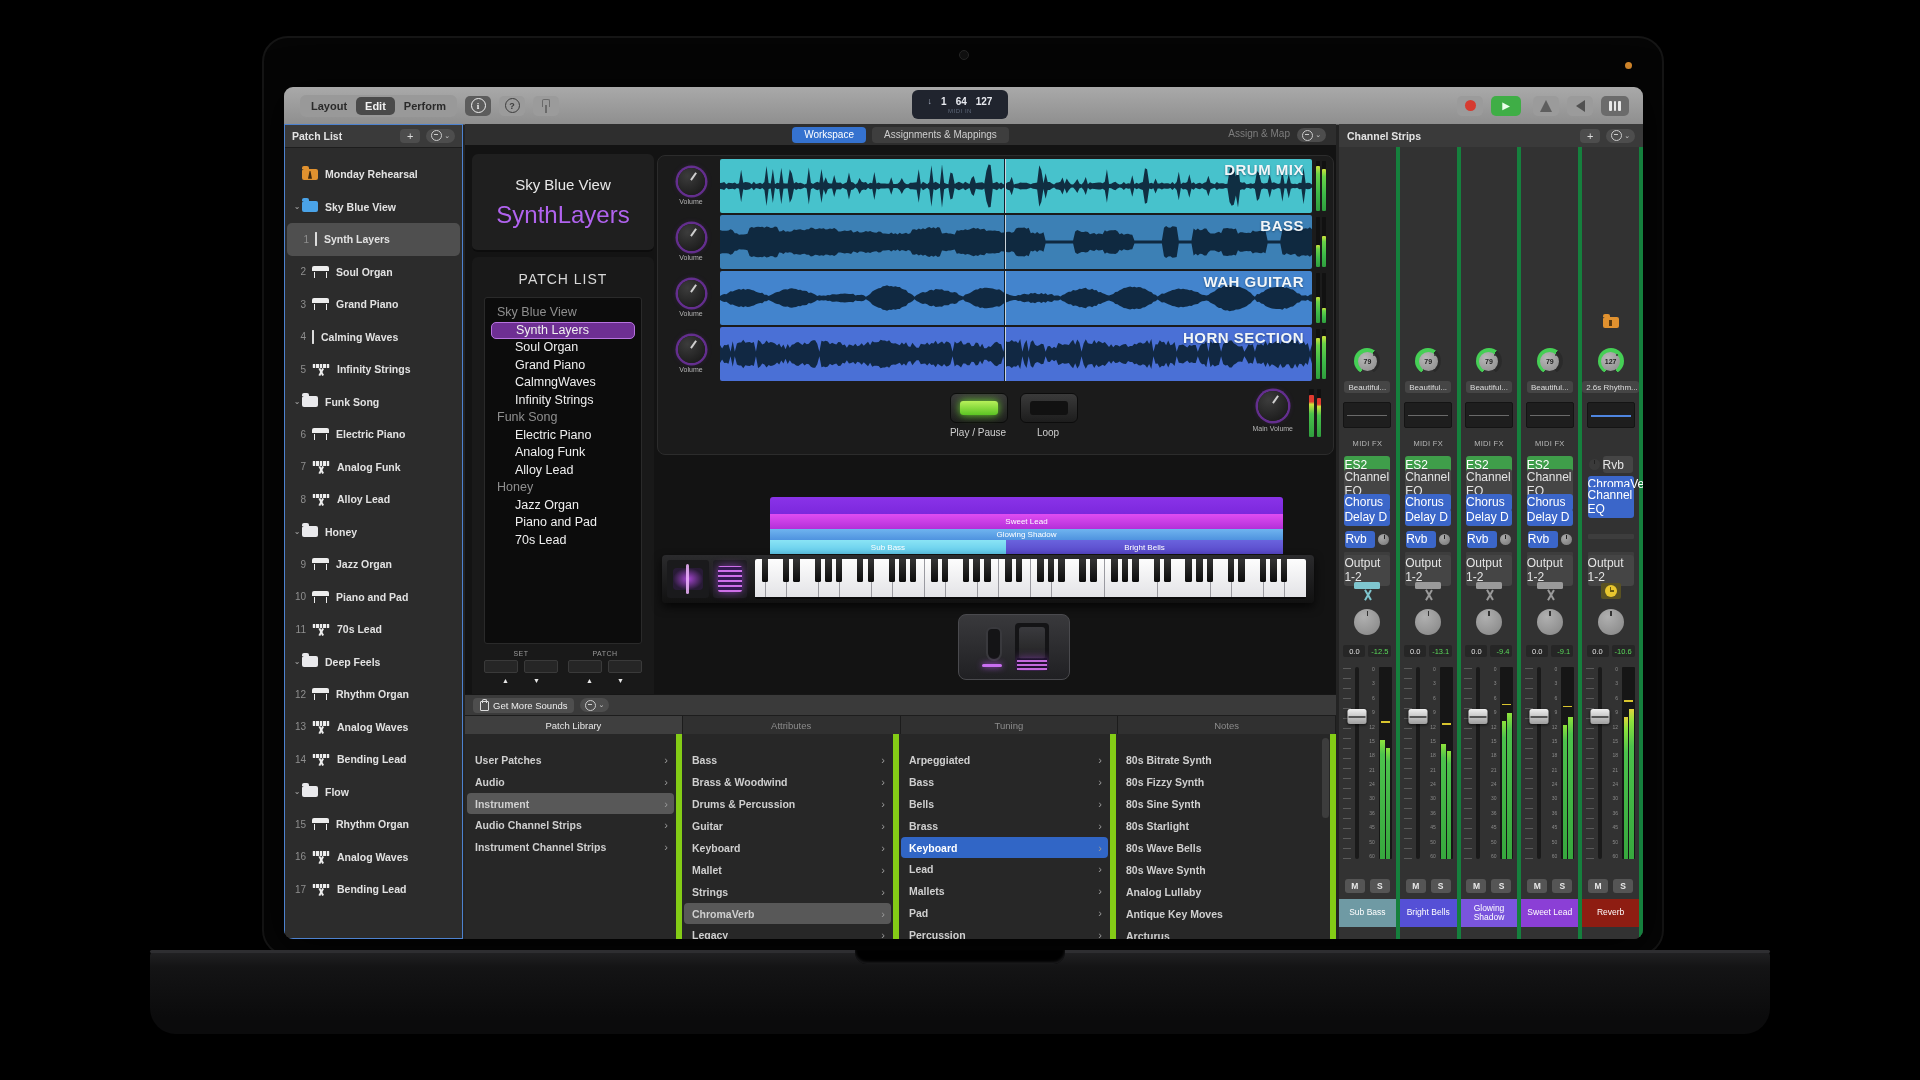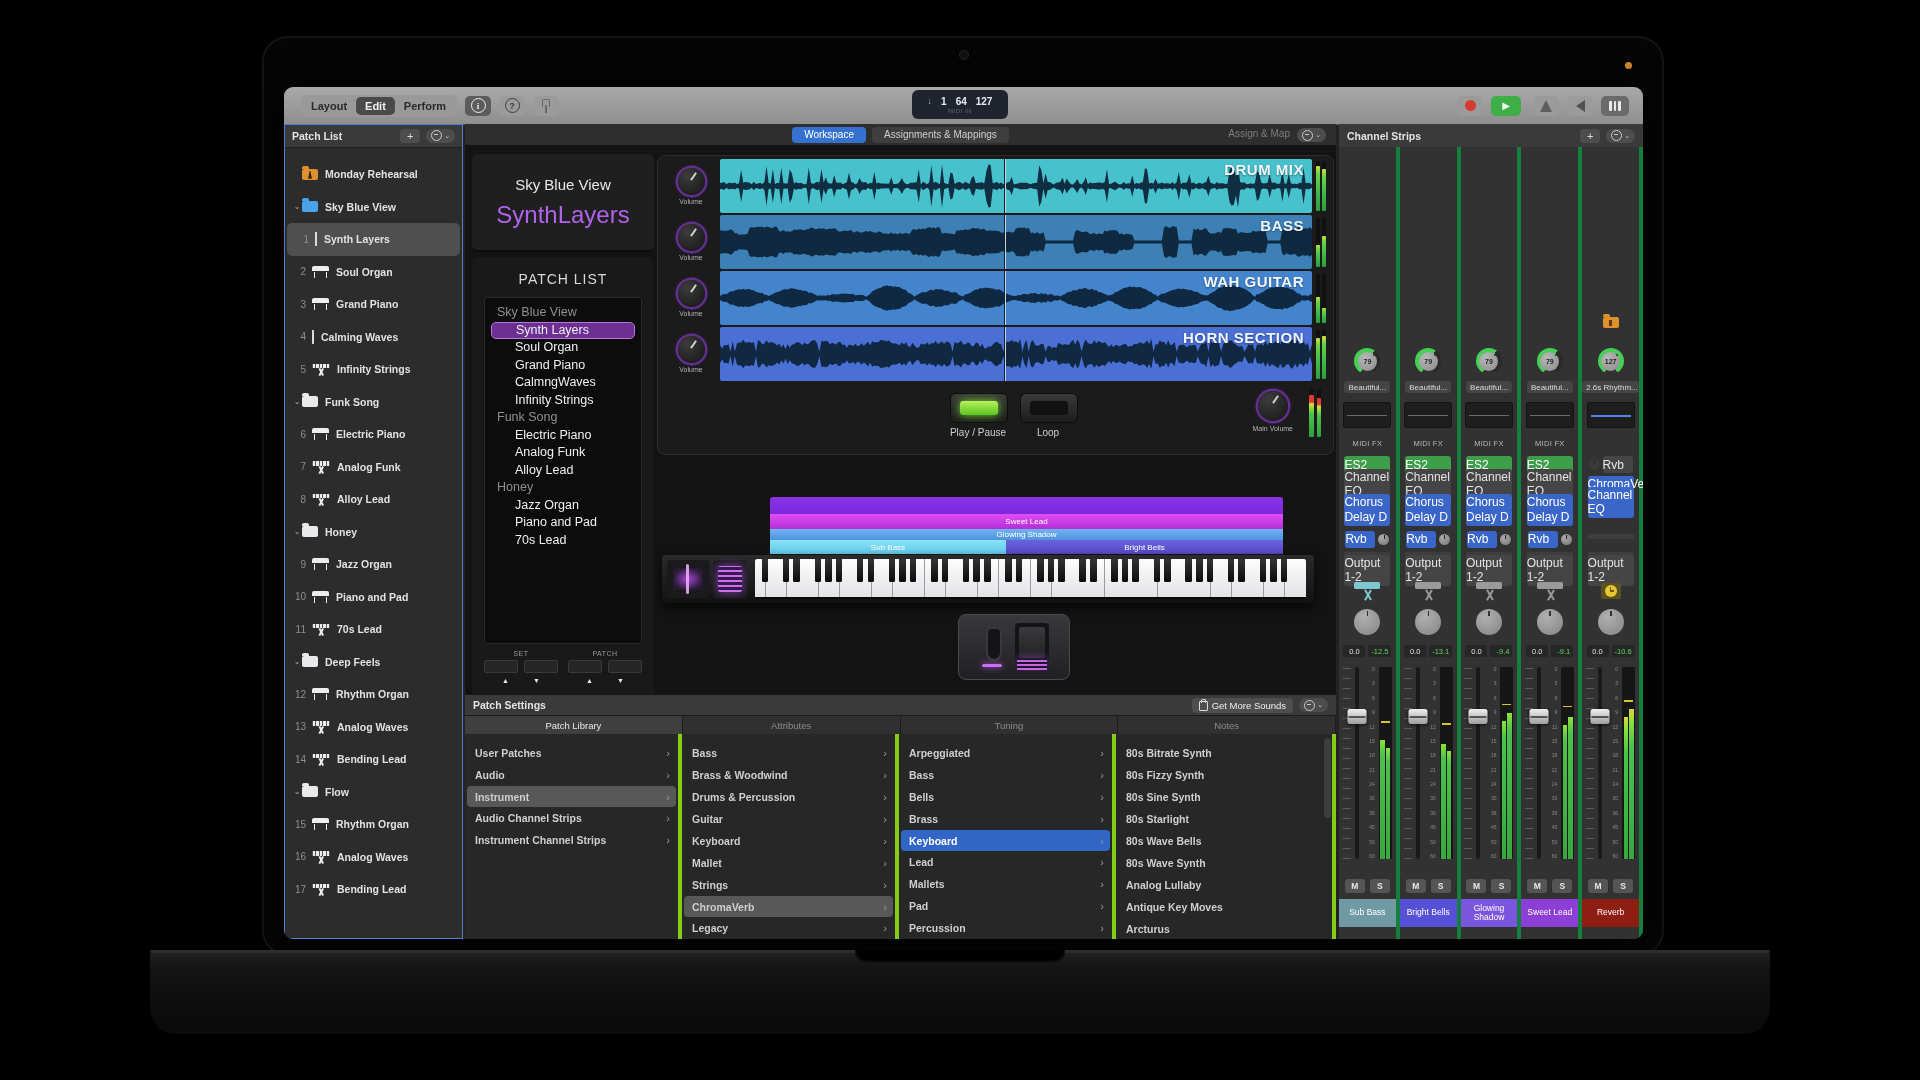--- a/index.html
+++ b/index.html
@@ -187,21 +187,21 @@
     border-bottom:1px solid #1d1d1d;display:flex;align-items:center;padding:0 8px;box-sizing:border-box;}
   .ps-header .ph-title{font-size:10.5px;font-weight:bold;color:#e3e3e3;flex:1;}
   .gms-btn{display:flex;align-items:center;gap:4px;background:#4e4e4e;border-radius:4px;height:15px;padding:0 7px;
     font-size:9.5px;color:#eee;}
   .bag-icon{width:7px;height:8px;border:1px solid #ddd;border-radius:1px;position:relative;margin-top:2px;}
   .bag-icon::before{content:"";position:absolute;left:1px;top:-3px;width:3px;height:3px;border:1px solid #ddd;border-bottom:none;border-radius:2px 2px 0 0;}
   .ps-tabs{position:absolute;left:0;top:592px;right:0;height:18px;display:flex;background:#303030;border-bottom:1px solid #191919;}
   .ps-tab{flex:1;display:flex;align-items:center;justify-content:center;font-size:9.5px;color:#8c8c8c;border-right:1px solid #1c1c1c;}
   .ps-tab.active{background:#3f3f3f;color:#e8e8e8;}
   .browser{position:absolute;left:0;top:610px;right:0;bottom:0;display:flex;background:#272727;}
-  .bcol{width:217px;border-right:4px solid #84cc16;padding-top:8px;box-sizing:border-box;position:relative;}
+  .bcol{width:217px;border-right:6px solid #84cc16;padding-top:15px;box-sizing:border-box;position:relative;}
   .bcol:last-child{flex:1;}
   .brow{height:22px;display:flex;align-items:center;padding:0 8px 0 10px;font-size:10.5px;color:#cfcfcf;font-weight:bold;}
   .brow .bl{flex:1;white-space:nowrap;overflow:hidden;}
   .brow .chev{color:#9a9a9a;font-size:11px;font-weight:normal;}
   .brow.selgray{background:#585858;border-radius:4px;margin:0 2px;padding:0 6px 0 8px;height:21px;}
   .brow.selblue{background:#3166c6;border-radius:4px;margin:0 2px;padding:0 6px 0 8px;height:21px;color:#fff;}
   .bscroll{position:absolute;right:1px;top:4px;width:7px;height:80px;background:#3d3d3d;border-radius:4px;}
 
   
   .strips-panel{position:absolute;left:1055px;top:37px;right:0;bottom:0;background:#2f2f2f;}
@@ -743,21 +743,20 @@
                 <u></u>
               </span>
             <span class="pedal2">
                 <i></i>
                 <u></u>
               </span>
           </div>
         </div>
 
         <div class="ps-header">
-          <span class="ph-title">Patch Settings</span>
           <span class="gms-btn">
             <span class="bag-icon"></span>
             <span>Get More Sounds</span>
           </span>
           <span class="action-menu">
             <span class="action-circle"></span>
             <span class="action-chev">⌄</span>
           </span>
         </div>
         <div class="ps-tabs" id="ps-tabs">

